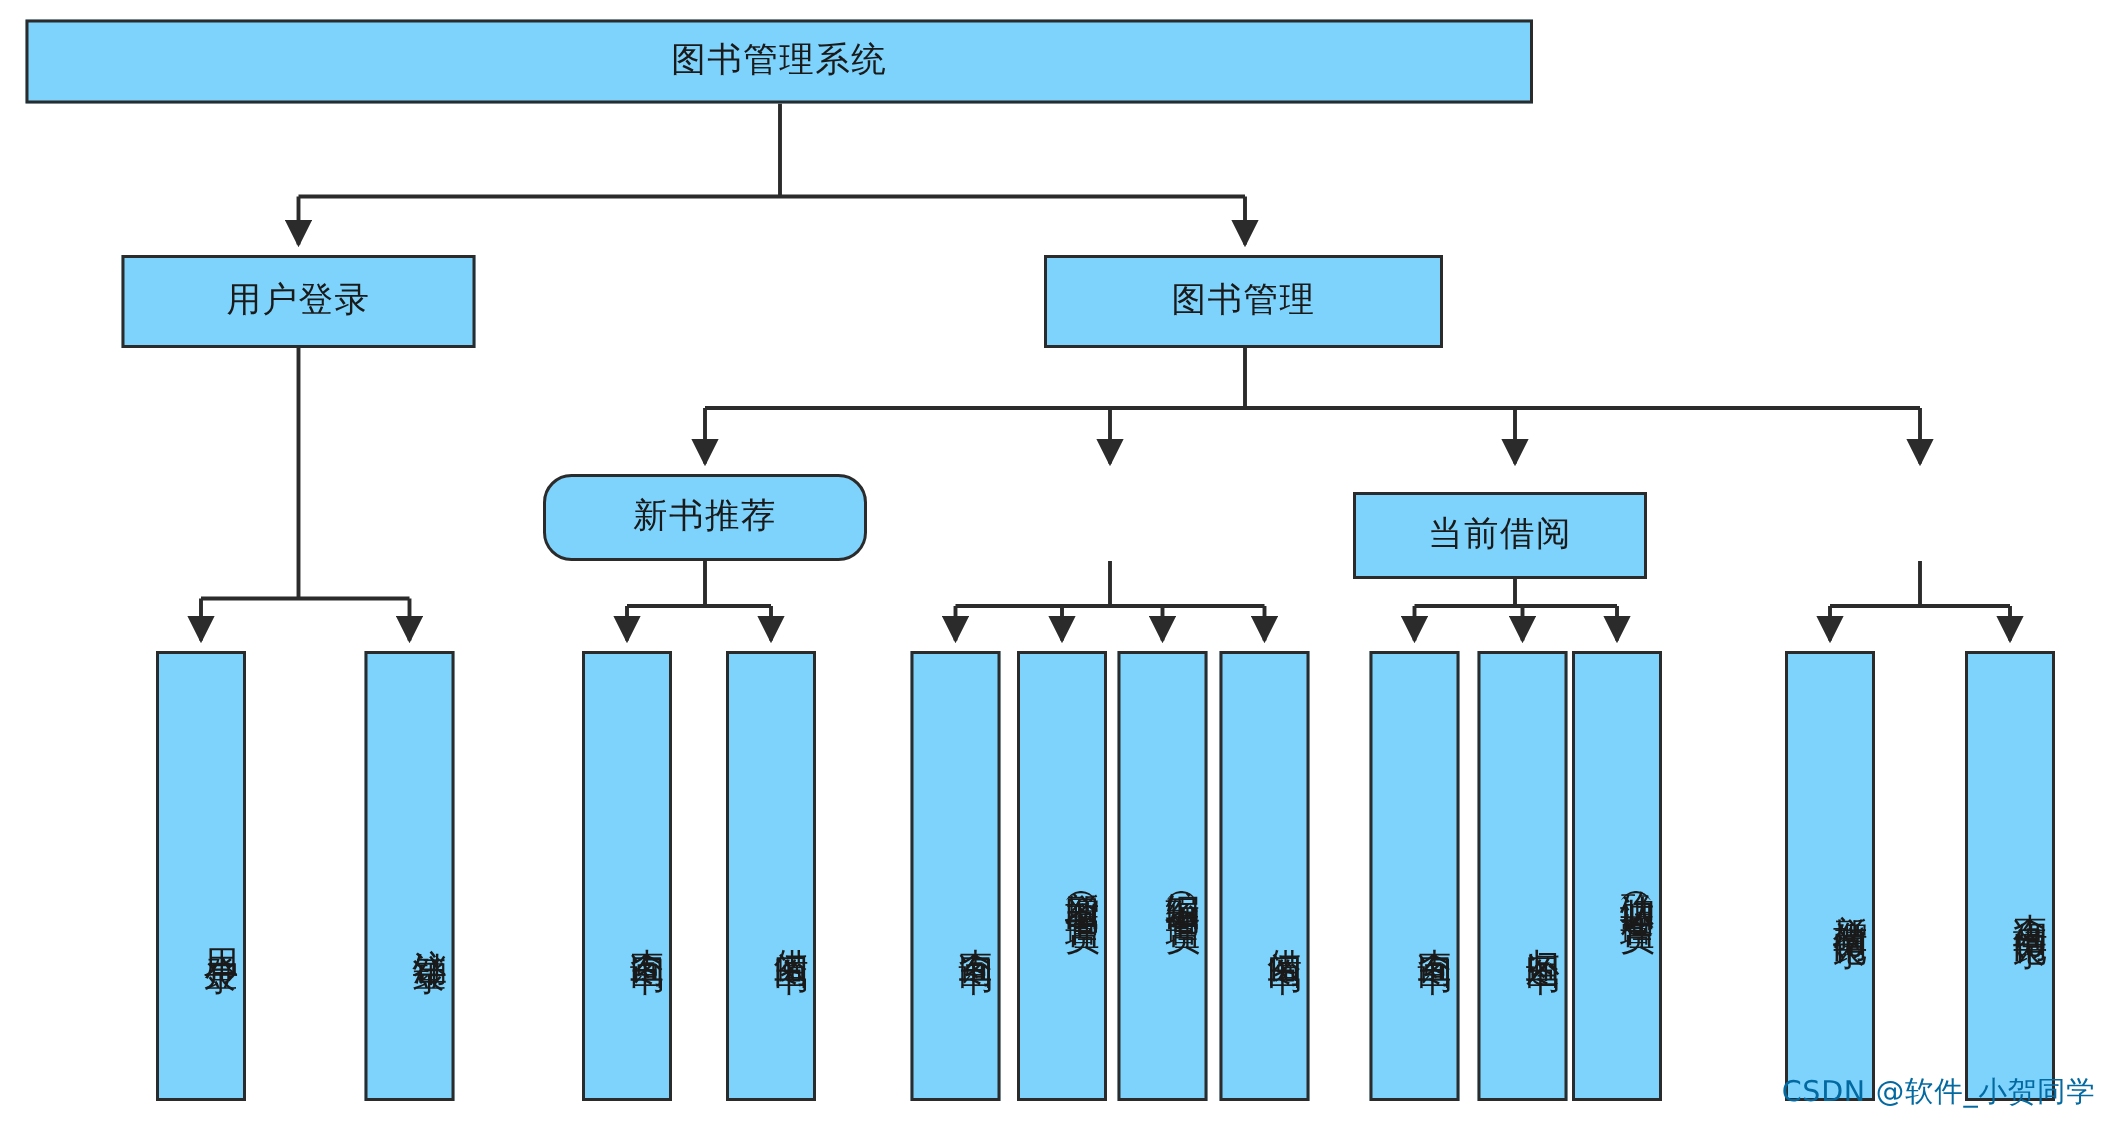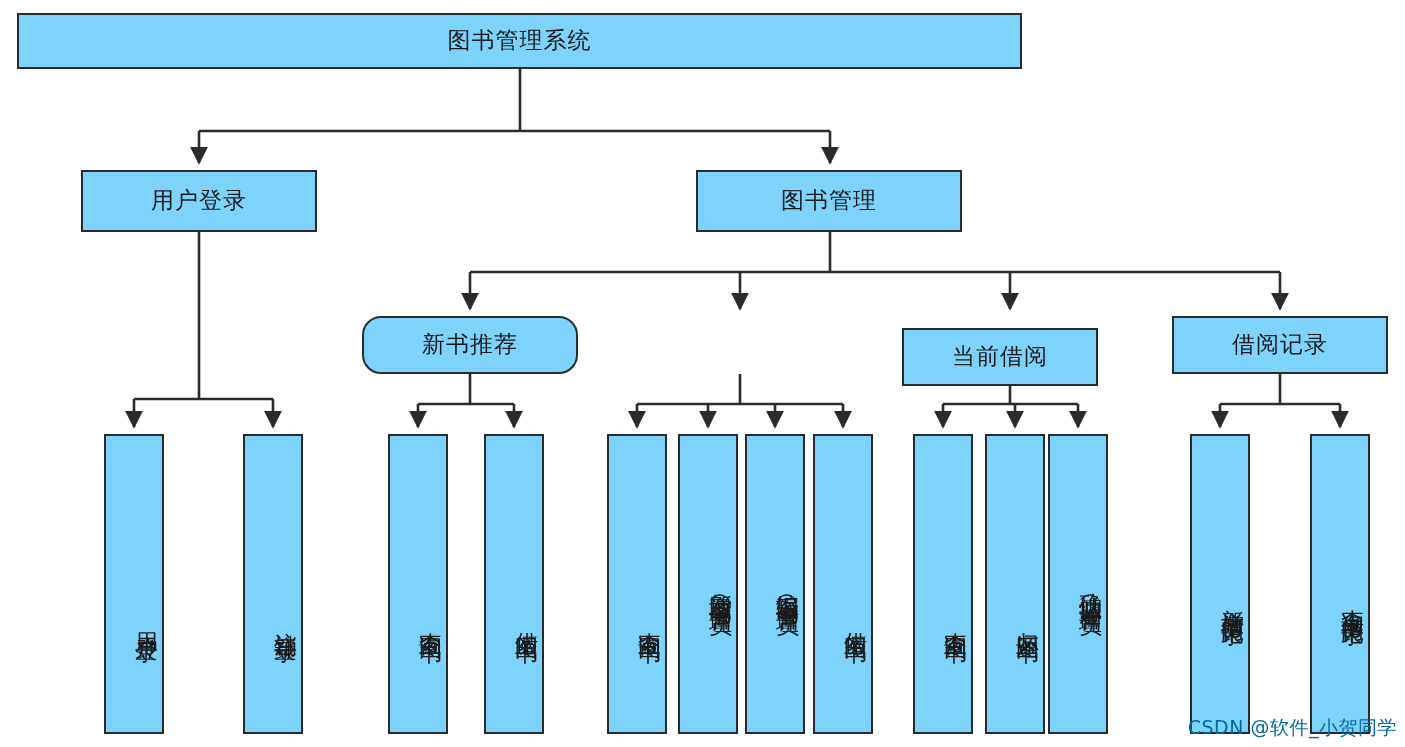--- a/index.html
+++ b/index.html
@@ -132,23 +132,20 @@
   <div class="node node-h" style="left:696px; top:170px; width:266px; height:62px;">
     <span>图书管理</span>
   </div>
 
   <div class="node node-h" style="left:362px; top:316px; width:216px; height:58px;border-radius:19px;">
     <span>新书推荐</span>
   </div>
   <div class="node node-h" style="left:902px; top:316px; width:196px; height:58px;margin-top:12px;">
     <span>当前借阅</span>
   </div>
-  <div class="node node-h" style="left:1172px; top:316px; width:216px; height:58px;">
-    <span>借阅记录</span>
-  </div>
 
   <div class="node node-v" style="left:104px; top:434px; width:60px; height:300px; padding-top:72px;">
     <span>用户登录</span>
   </div>
   <div class="node node-v" style="left:243px; top:434px; width:60px; height:300px; padding-top:72px;">
     <span>注销登录</span>
   </div>
 
   <div class="node node-v" style="left:388px; top:434px; width:60px; height:300px; padding-top:72px;">
     <span>查询图书</span>

